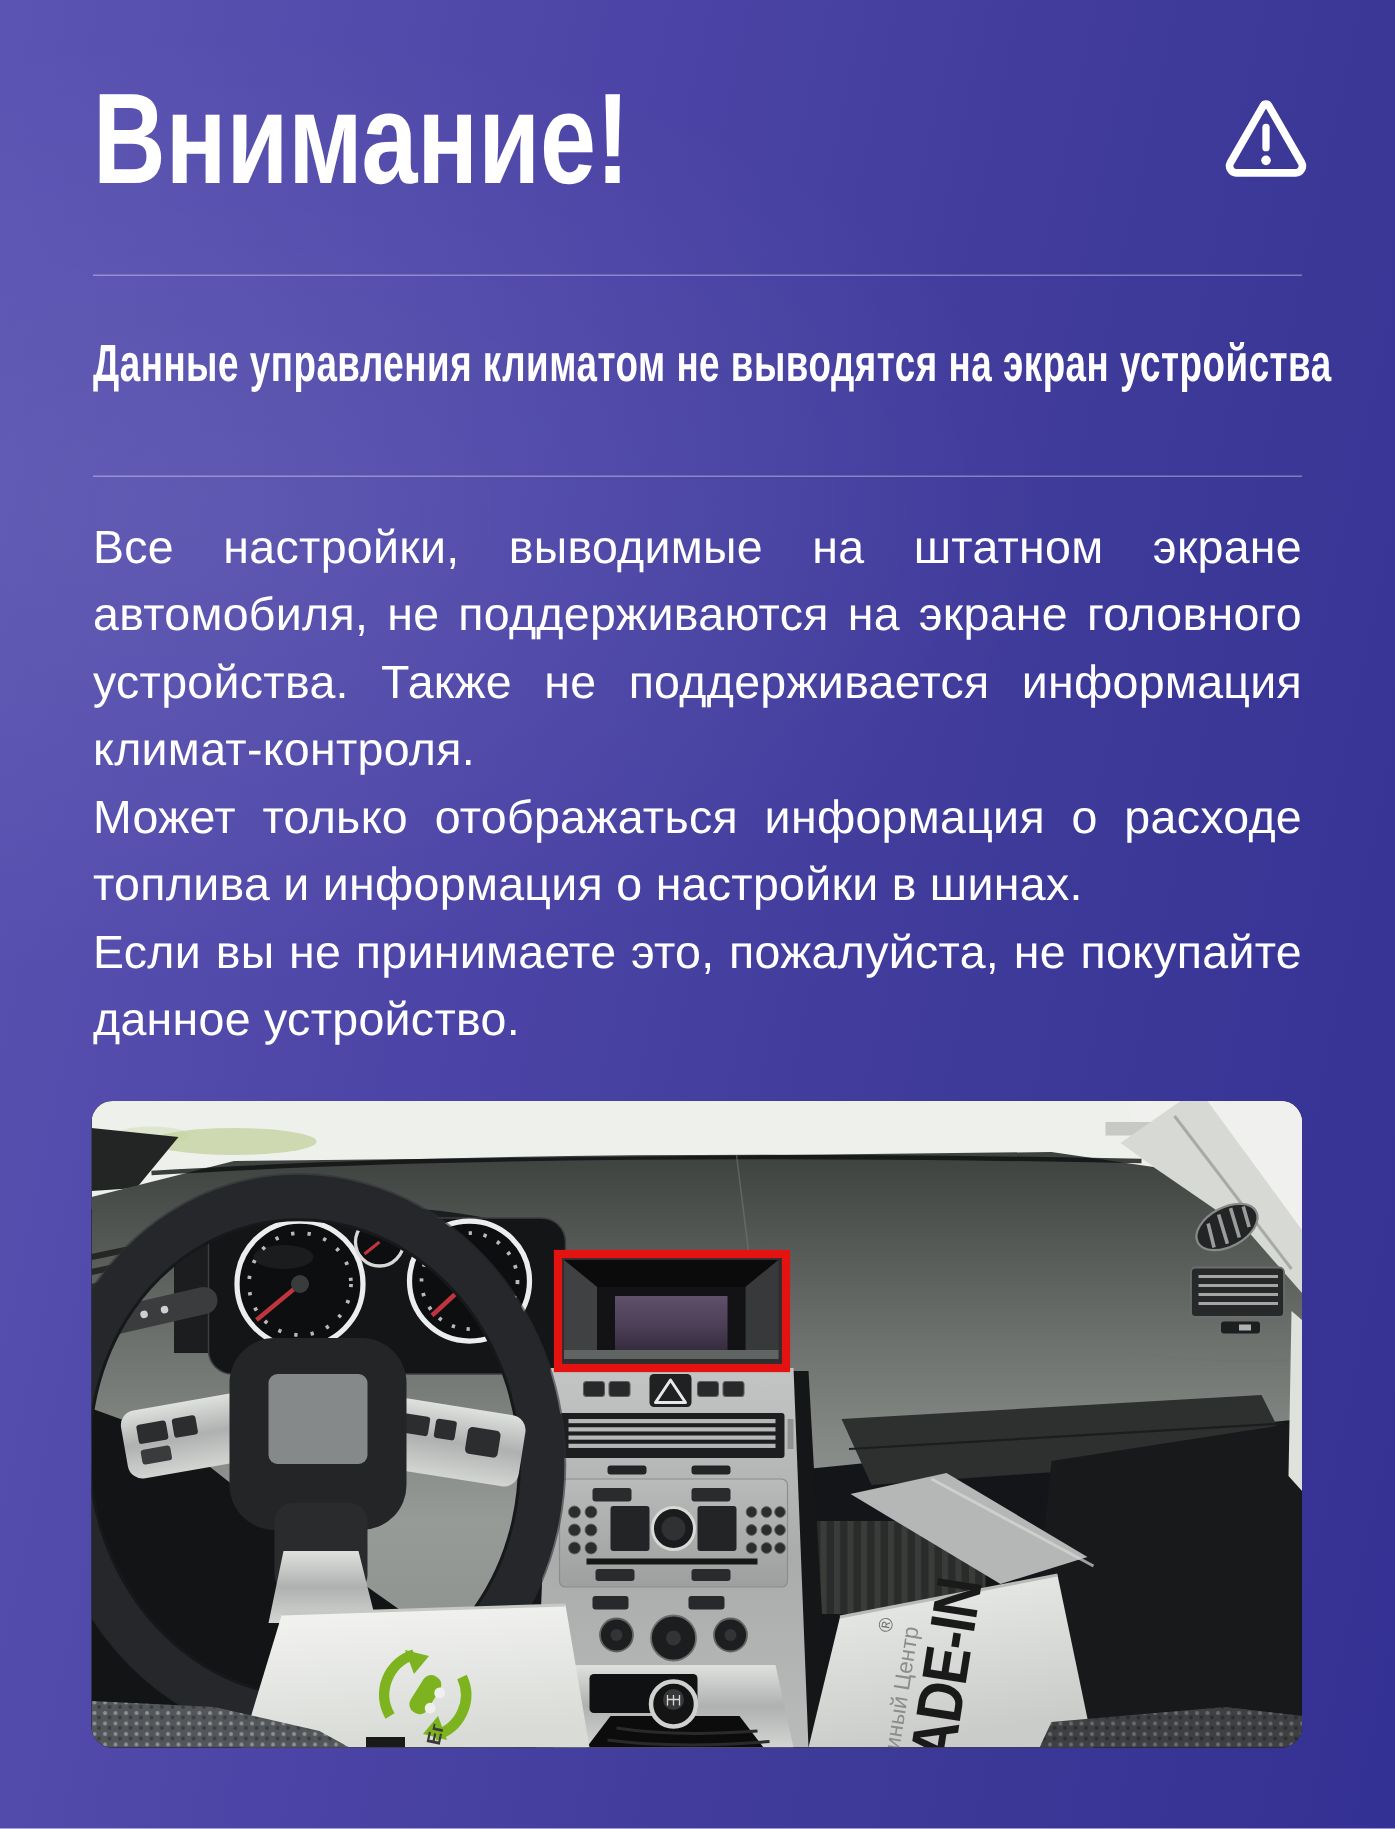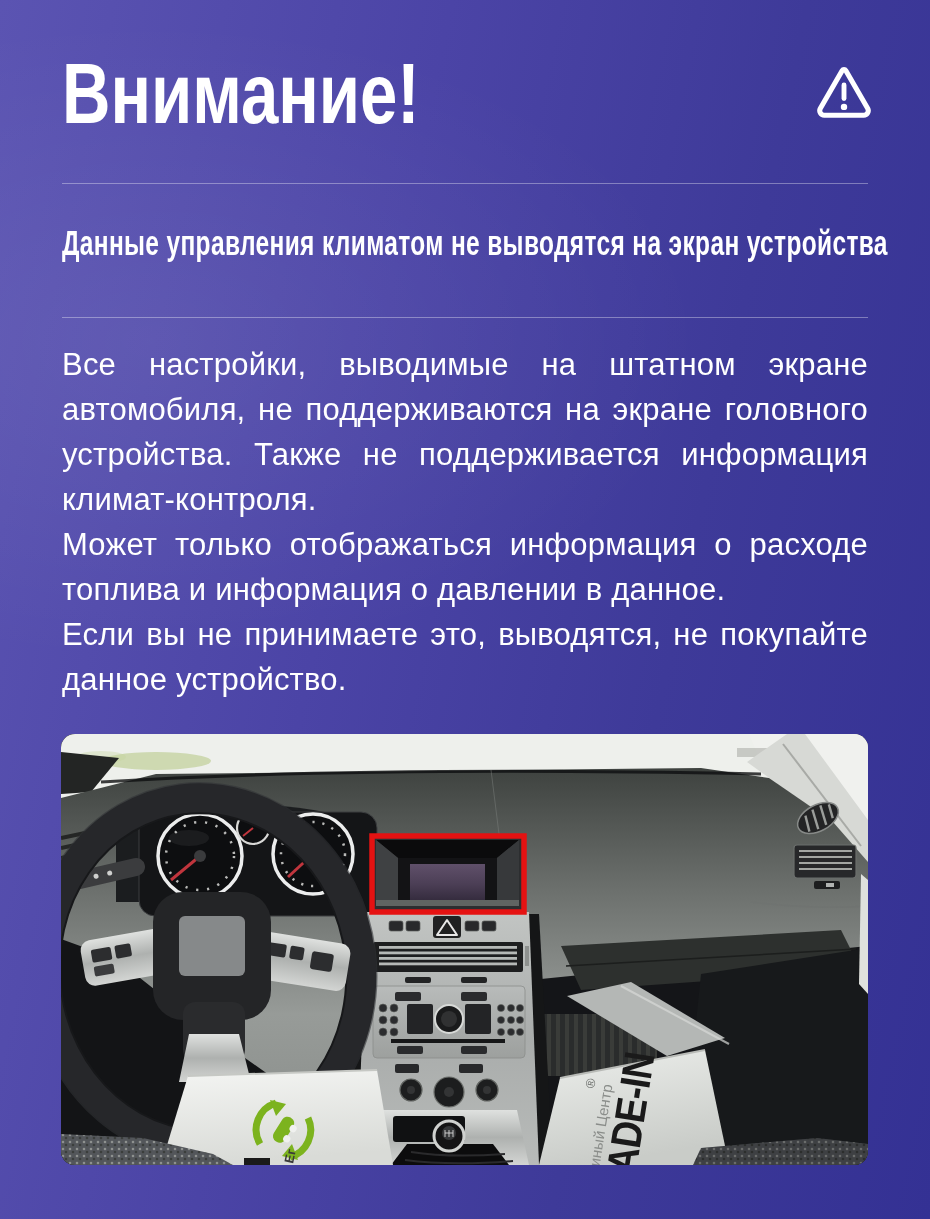--- a/index.html
+++ b/index.html
@@ -48,22 +48,22 @@
 </svg>
 
 <div class="divider d1"></div>
 
 <h2 class="subtitle">Данные управления климатом не выводятся на экран устройства</h2>
 
 <div class="divider d2"></div>
 
 <div class="body-text">
   <p>Все настройки, выводимые на штатном экране автомобиля, не поддерживаются на экране головного устройства. Также не поддерживается информация климат-контроля.</p>
-  <p>Может только отображаться информация о расходе топлива и информация о давлении в данное.</p>
-  <p>Если вы не принимаете это, выводятся, не покупайте данное устройство.</p>
+  <p>Может только отображаться информация о расходе топлива и информация о настройки в шинах.</p>
+  <p>Если вы не принимаете это, пожалуйста, не покупайте данное устройство.</p>
 </div>
 
 <figure class="photo">
 <svg viewBox="0 0 807 431" width="807" height="431">
   <defs>
     <linearGradient id="dashG" x1="0" y1="0" x2="0" y2="1">
       <stop offset="0" stop-color="#3e423f"></stop>
           <stop offset="0.3" stop-color="#6b6f6c"></stop>
       <stop offset="0.62" stop-color="#979b98"></stop>
           <stop offset="1" stop-color="#878b88"></stop>

